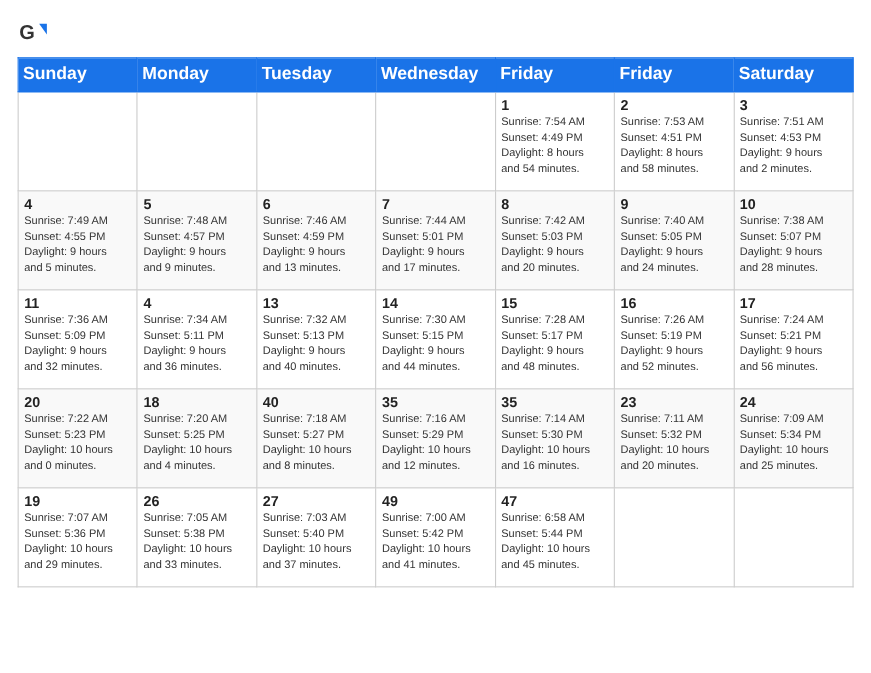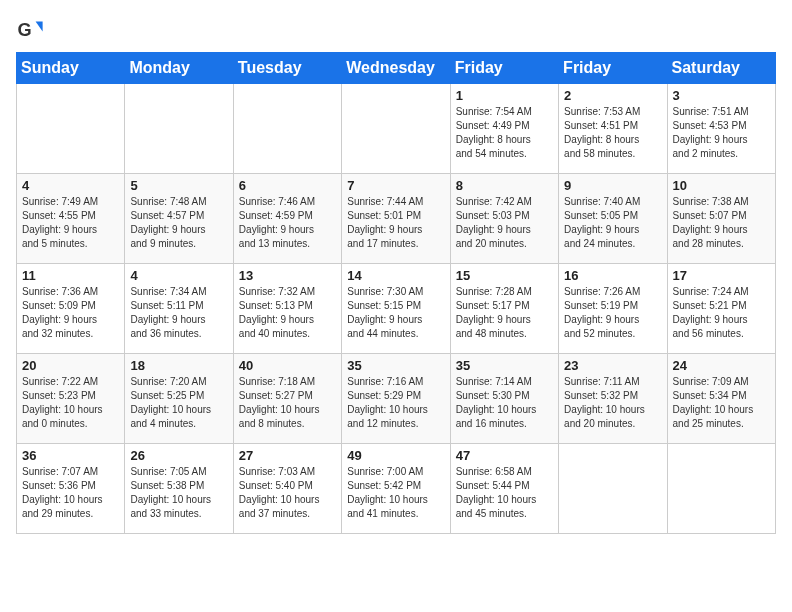--- a/index.html
+++ b/index.html
@@ -225,21 +225,21 @@
           <span class="day-number">23</span>
           <div class="day-info">Sunrise: 7:11 AM<br>Sunset: 5:32 PM<br>Daylight: 10 hours<br>and 20 minutes.</div>
         </td>
         <td>
           <span class="day-number">24</span>
           <div class="day-info">Sunrise: 7:09 AM<br>Sunset: 5:34 PM<br>Daylight: 10 hours<br>and 25 minutes.</div>
         </td>
       </tr>
       <tr>
         <td>
-          <span class="day-number">36</span>
+          <span class="day-number">19</span>
           <div class="day-info">Sunrise: 7:07 AM<br>Sunset: 5:36 PM<br>Daylight: 10 hours<br>and 29 minutes.</div>
         </td>
         <td>
           <span class="day-number">26</span>
           <div class="day-info">Sunrise: 7:05 AM<br>Sunset: 5:38 PM<br>Daylight: 10 hours<br>and 33 minutes.</div>
         </td>
         <td>
           <span class="day-number">27</span>
           <div class="day-info">Sunrise: 7:03 AM<br>Sunset: 5:40 PM<br>Daylight: 10 hours<br>and 37 minutes.</div>
         </td>

